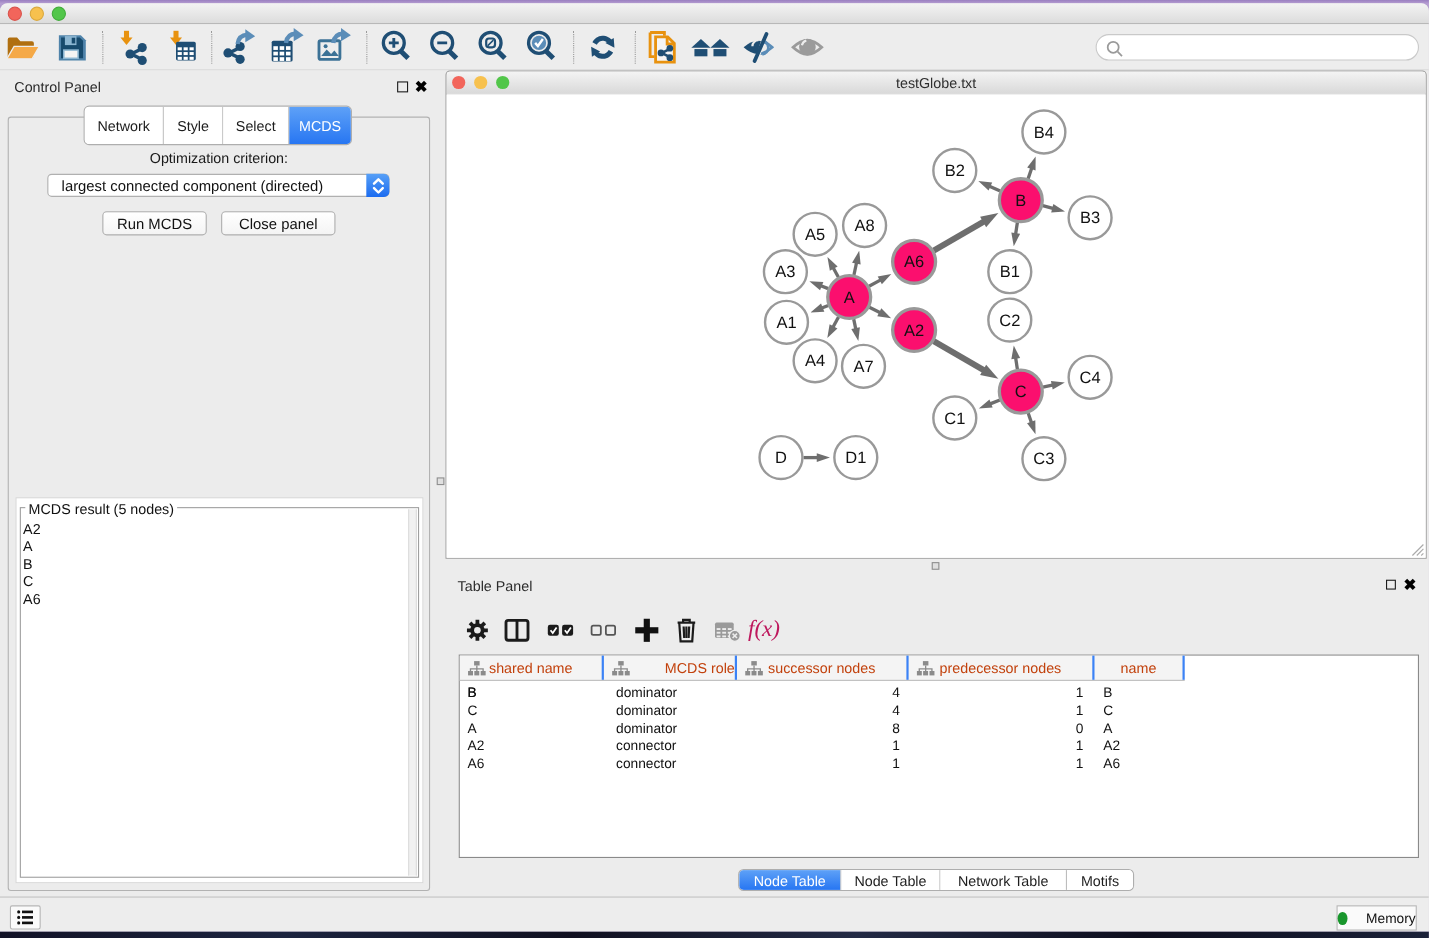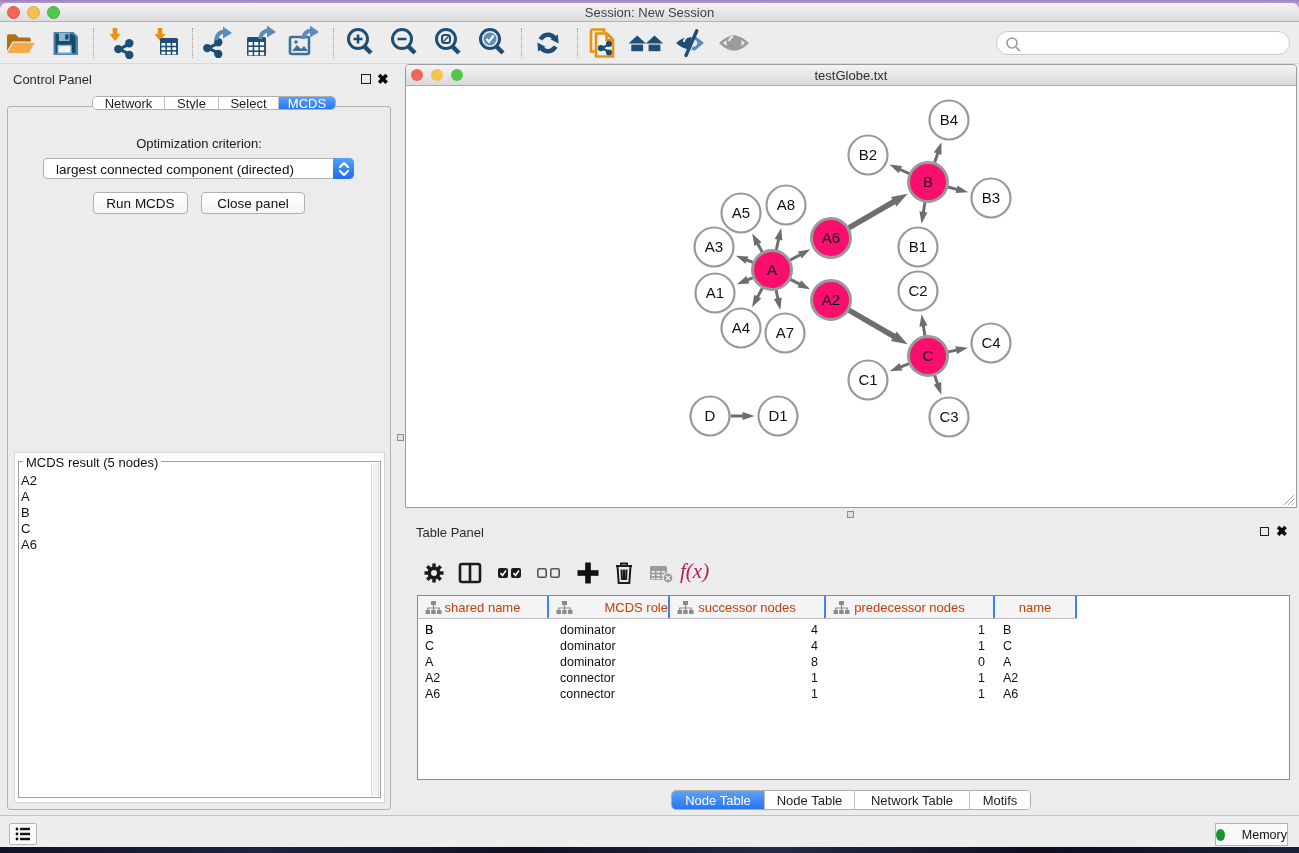--- a/index.html
+++ b/index.html
@@ -35,21 +35,21 @@
   border-radius:3px; background:#ececec; }
 .winbtn-sq { width:10px; height:10px; border:1.6px solid #1c1c1c; }
 .winbtn-x { font-size:14px; font-weight:bold; color:#000; line-height:13px; }
 
 .seg { position:absolute; display:flex; border:1px solid #aeaeae; border-radius:5px;
   background:#fff; overflow:hidden; }
 .seg .s { font-size:13px; color:#1d1d1d; text-align:center; border-right:1px solid #bdbdbd;
   background:#fff; display:flex; align-items:center; justify-content:center; }
 .seg .s:last-child { border-right:none; }
 .seg .sel { background:linear-gradient(#5ea1f7,#2776f2); color:#fff; }
-#cp-tabs { left:92px; top:93px; height:14px; }
+#cp-tabs { left:76px; top:93px; height:36px; }
 #cp-tabs .s { padding:0; }
 
 #opt-label { left:0; top:133px; width:398px; text-align:center; font-size:13px; color:#1a1a1a; }
 #dropdown { left:43px; top:155px; width:311px; height:21px; background:#fff;
   border:1px solid #b0b0b0; border-radius:4px; }
 #dropdown .txt { position:absolute; left:12px; top:3px; font-size:13.5px; color:#111; }
 #dropdown .step { position:absolute; right:-1px; top:-1px; width:21px; height:21px;
   background:linear-gradient(#57a0f7,#1c6cf0); border-radius:0 5px 5px 0; }
 .btn { position:absolute; height:22px; background:linear-gradient(#ffffff,#f4f4f4);
   border:1px solid #b0b0b0; border-radius:4px; font-size:13.5px; color:#111;
@@ -97,21 +97,20 @@
 svg { display:block; }
 </style>
 </head>
 <body>
 <div id="wallpaper-top" class="abs"></div>
 <div id="appwin" class="abs">
   <div id="titlebar" class="abs">
     <div class="tl" style="left:7px; background:#f2655b; border:0.5px solid #d9554e;"></div>
     <div class="tl" style="left:27px; background:#f7c14e; border:0.5px solid #dba93e;"></div>
     <div class="tl" style="left:47px; background:#52c64a; border:0.5px solid #43ad3d;"></div>
-    <div id="title-text">Session: New Session</div>
   </div>
   <div id="toolbar" class="abs">
     <svg class="tbi" style="left:2px;" width="36" height="36" viewBox="0 0 36 36">
 <path d="M5 27 V11 a1.8 1.8 0 0 1 1.8 -1.8 H13.5 l3 3.4 H27 a1.8 1.8 0 0 1 1.8 1.8 V27 Z" fill="#b06f10"></path>
 <path d="M4.2 28.5 L10.8 17.2 H33.8 L27.2 28.5 Z" fill="#f5a947" stroke="#ededed" stroke-width="1.2"></path>
 </svg>
 <svg class="tbi" style="left:47px;" width="36" height="36" viewBox="0 0 36 36">
 <path d="M6.5 7 h20 l4.5 4.5 V30 H6.5 Z" fill="#4f83aa"></path>
 <path d="M8.5 9 h17 l3 3 V28 H8.5 Z" fill="#174a6d"></path>
 <rect x="12" y="7.8" width="10.5" height="8.2" fill="#8cb6d2"></rect>

